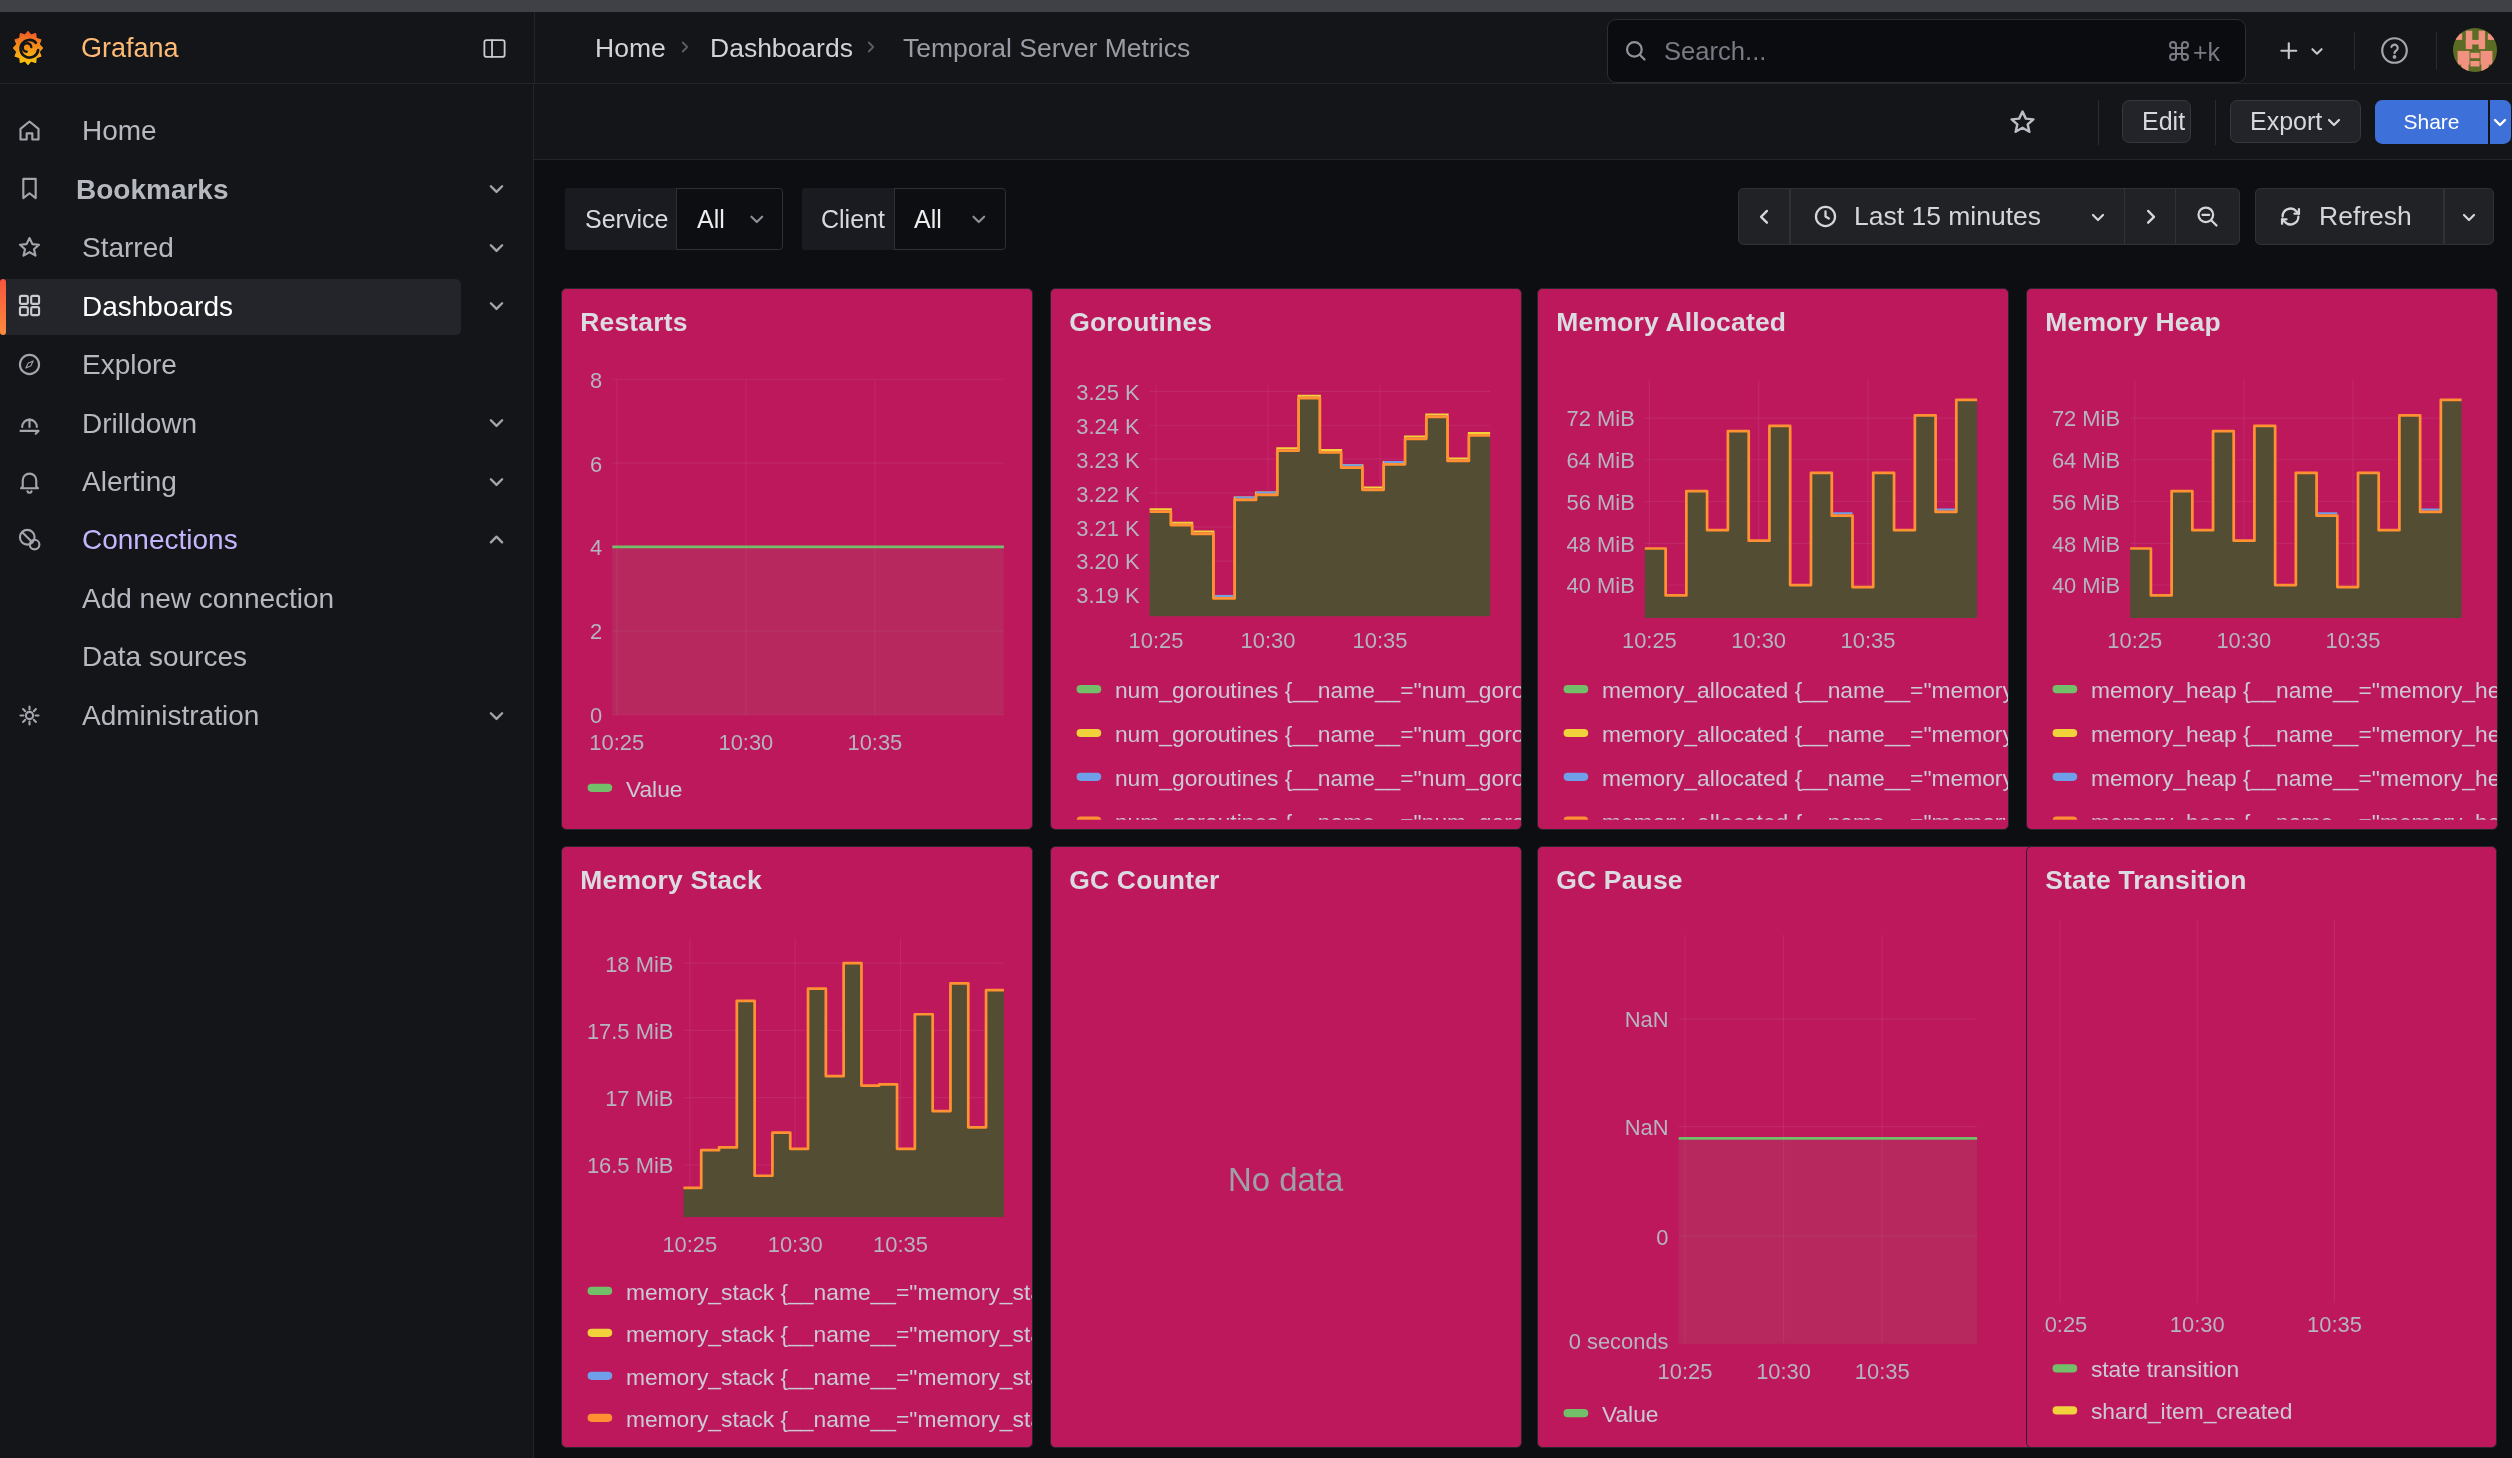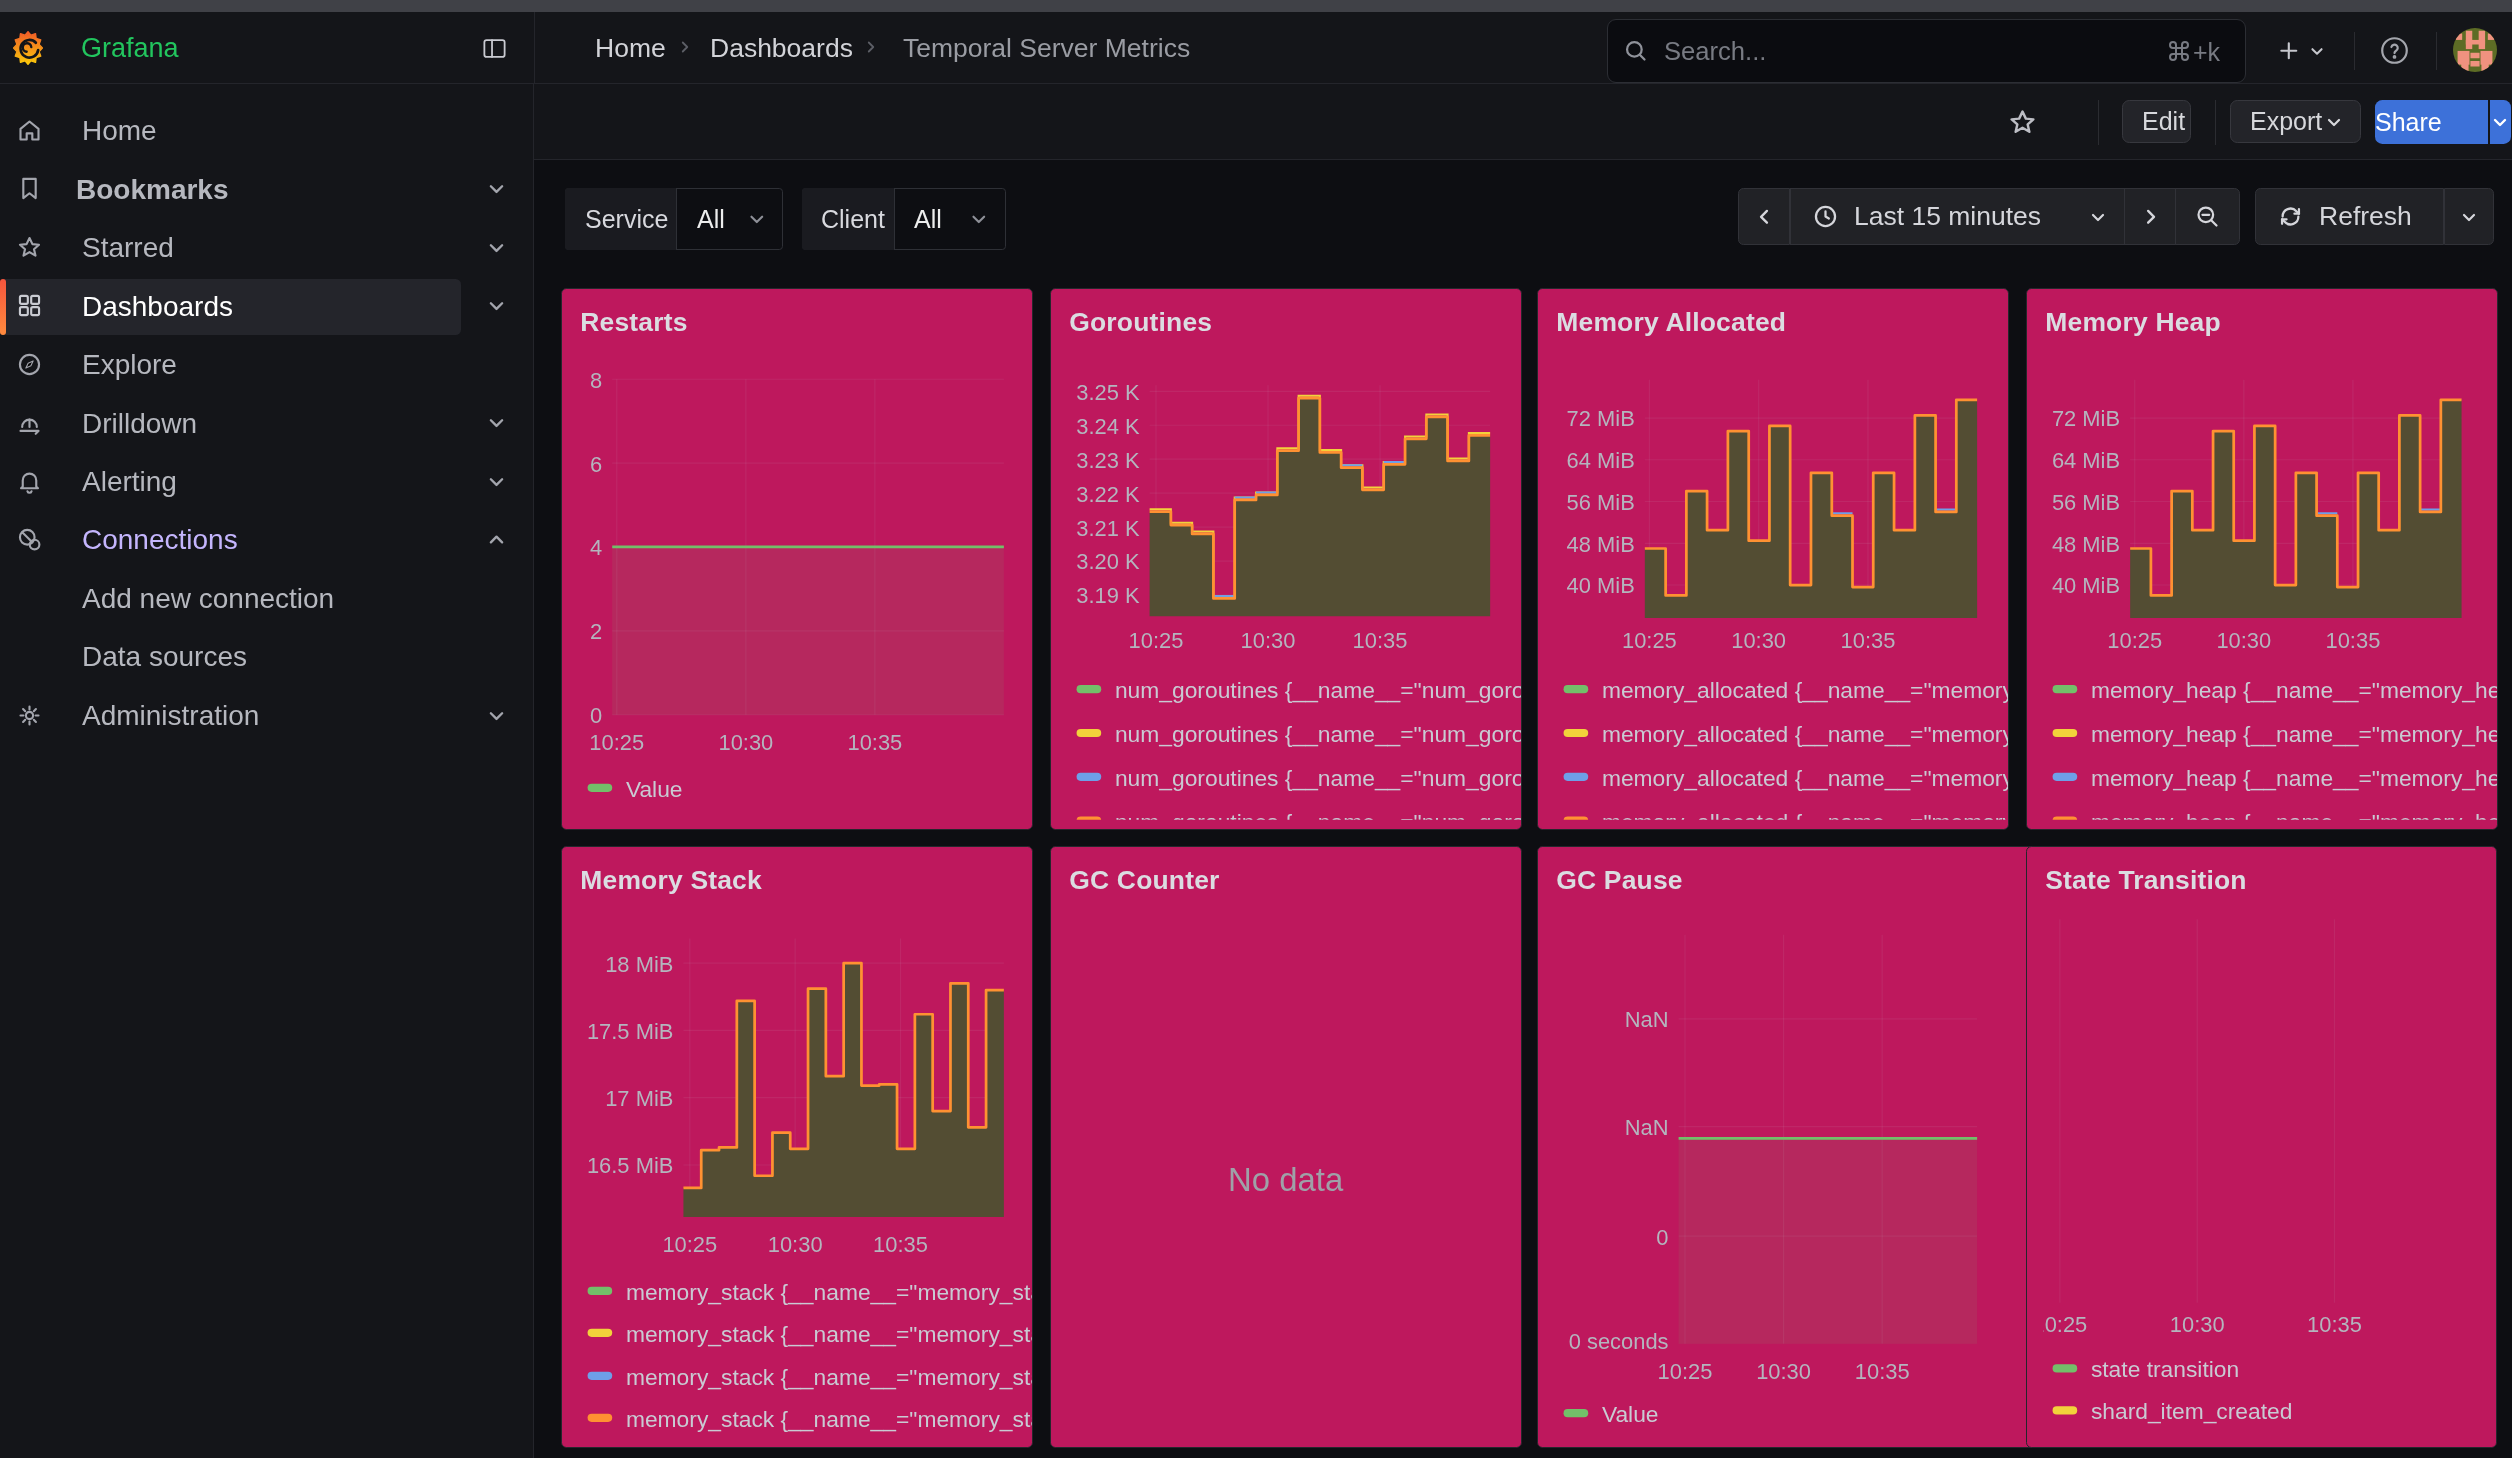--- a/index.html
+++ b/index.html
@@ -16,21 +16,21 @@
         <linearGradient id="glg" x1="0" y1="1" x2="0" y2="0">
 <stop offset="0" stop-color="#fbca0a"></stop>
           <stop offset="1" stop-color="#f05a28"></stop>
         </linearGradient>
       </defs>
 <path fill="url(#glg)" stroke="url(#glg)" stroke-width="2" stroke-linejoin="round" d="M32 7l4.5 5.5 7-2.5 1 7.5 7 2-2.5 7 5 5.5-5 5.5 2.5 7-7 2-1 7.5-7-2.5L32 57l-4.5-5.5-7 2.5-1-7.5-7-2 2.5-7L10 32l5-5.5-2.5-7 7-2 1-7.5 7 2.5z"></path>
 <path fill="none" stroke="#141519" stroke-width="4" stroke-linecap="round" d="M44 24a13.5 13.5 0 1 0 3.5 11"></path>
       <path fill="none" stroke="#141519" stroke-width="3.6" stroke-linecap="round" d="M37 30.5a6.5 6.5 0 1 0-7 7.2"></path>
 
 </svg>
-    <div style="position:absolute;left:81px;top:33px;font-size:27px;font-weight:500;color:#22c55e">Grafana</div>
+    <div style="position:absolute;left:81px;top:33px;font-size:27px;font-weight:500;color:#fdba74">Grafana</div>
     <svg x="" style="position:absolute;left:481px;top:35px" width="27" height="27" viewBox="0 0 24 24" fill="none" stroke="#c9cad1" stroke-width="1.6" stroke-linecap="round" stroke-linejoin="round">
       <rect x="3" y="4.5" width="18" height="15" rx="2"></rect>
       <path d="M9.8 4.5v15"></path>
     </svg>
     <div style="position:absolute;left:595px;top:33px;font-size:26.5px;font-weight:500;color:#d2d3d8">Home</div>
     <svg style="position:absolute;left:676px;top:38px" width="18" height="18" viewBox="0 0 24 24" fill="none" stroke="#5c5e66" stroke-width="2.4" stroke-linecap="round" stroke-linejoin="round">
       <path d="M9 6l6 6-6 6"></path>
     </svg>
     <div style="position:absolute;left:710px;top:33px;font-size:26.5px;font-weight:500;color:#d2d3d8">Dashboards</div>
     <svg style="position:absolute;left:862px;top:38px" width="18" height="18" viewBox="0 0 24 24" fill="none" stroke="#5c5e66" stroke-width="2.4" stroke-linecap="round" stroke-linejoin="round">
@@ -165,21 +165,21 @@
     <div style="position:absolute;left:2098px;top:100px;width:0.9px;height:45px;background:#2b2c31"></div>
     <div style="position:absolute;left:2122px;top:100px;width:69px;height:43px;background:#232429;border:0.9px solid #37383e;border-radius:7.3px;box-sizing:border-box"></div>
     <div style="position:absolute;left:2142px;top:100px;height:43px;line-height:43px;font-size:25px;font-weight:500;color:#d7d8dc">Edit</div>
     <div style="position:absolute;left:2215px;top:100px;width:0.9px;height:45px;background:#2b2c31"></div>
     <div style="position:absolute;left:2230px;top:100px;width:131px;height:43px;background:#232429;border:0.9px solid #37383e;border-radius:7.3px;box-sizing:border-box"></div>
     <div style="position:absolute;left:2250px;top:100px;height:37px;line-height:43px;font-size:25px;font-weight:500;color:#d7d8dc">Export</div>
     <svg x="" style="position:absolute;left:2322px;top:110px" width="24" height="24" viewBox="0 0 24 24" fill="none" stroke="#d7d8dc" stroke-width="2.2" stroke-linecap="round" stroke-linejoin="round">
       <path d="M7 10l5 5 5-5"></path>
     </svg>
     <div style="position:absolute;left:2375px;top:100px;width:113px;height:44px;background:#3d71d9;border-radius:7.3px 0 0 7.3px"></div>
-    <div style="position:absolute;left:2375px;top:100px;width:113px;height:32px;line-height:44px;font-size:25px;font-weight:500;color:#fff">Share</div>
+    <div style="position:absolute;left:2375px;top:100px;width:113px;height:32px;text-align:center;line-height:44px;font-size:21px;font-weight:500;color:#fff">Share</div>
     <div style="position:absolute;left:2490px;top:100px;width:21px;height:44px;background:#3d71d9;border-radius:0 7.3px 7.3px 0"></div>
     <svg x="" style="position:absolute;left:2488px;top:110px" width="24" height="24" viewBox="0 0 24 24" fill="none" stroke="#fff" stroke-width="2.4" stroke-linecap="round" stroke-linejoin="round">
       <path d="M7 10l5 5 5-5"></path>
     </svg>
   </div>
 <div class="panel" style="left:561px;top:288px;width:472px;height:542px">
     <svg width="472" height="542" viewBox="0 0 517 593">
       <text x="20.0" y="36.0" font-size="29" fill="#dbdce1" font-weight="600" letter-spacing="0.2" dominant-baseline="central">Restarts</text>
       <line x1="55.0" y1="98.5" x2="484.0" y2="98.5" stroke="rgba(210,216,232,0.08)" stroke-width="1.3"></line>
       <text x="44.0" y="99.5" font-size="24" fill="#b4b5be" text-anchor="end" dominant-baseline="central">8</text>

